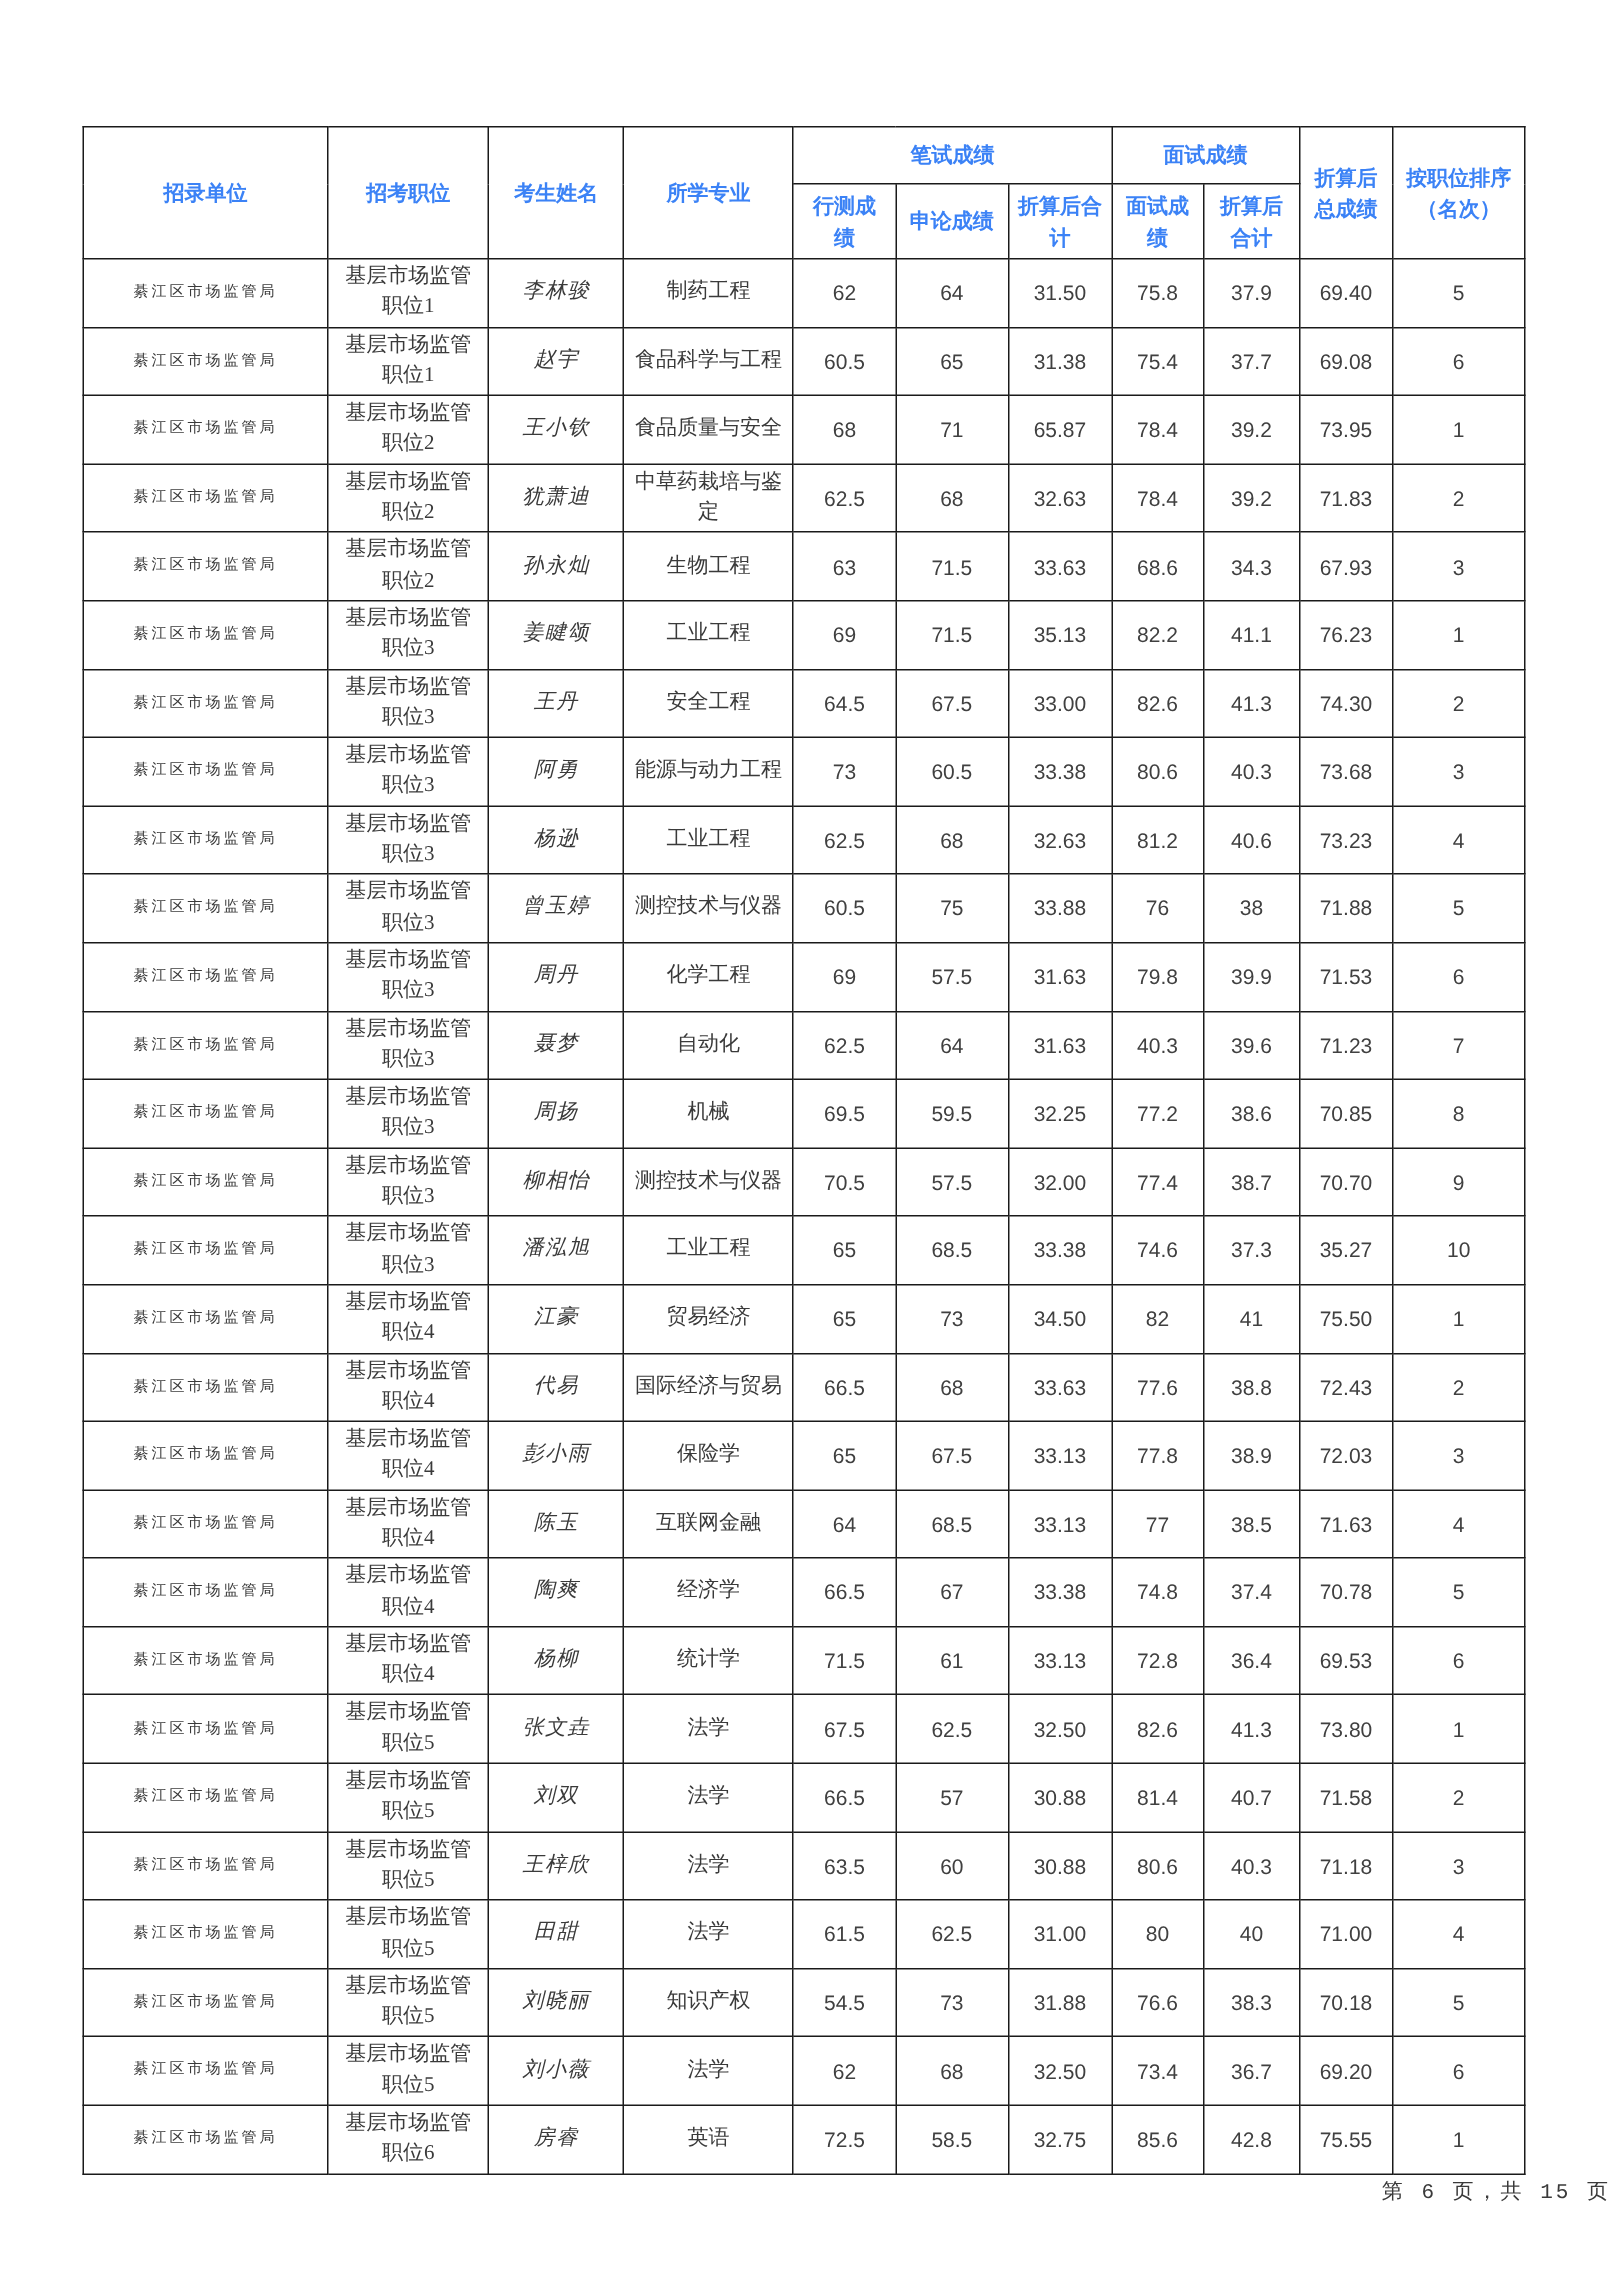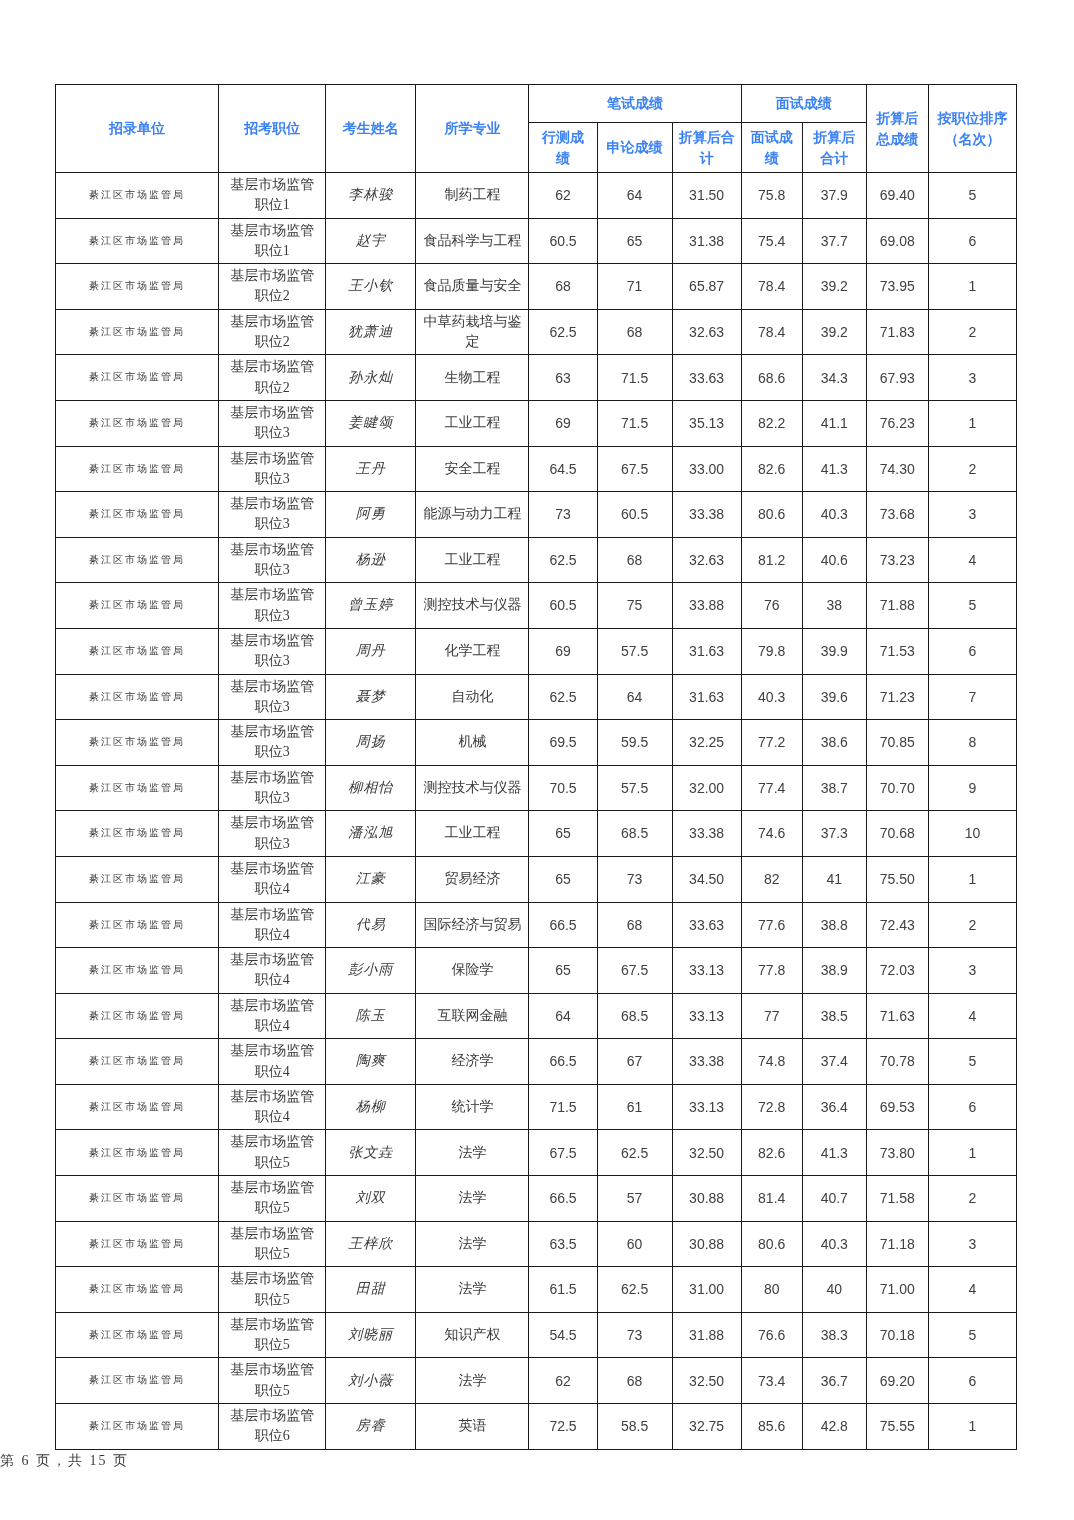--- a/index.html
+++ b/index.html
@@ -65,25 +65,25 @@
   .c-wt     { width: 69px;  }
   .c-iv     { width: 61px;  }
   .c-it     { width: 64px;  }
   .c-fin    { width: 62px;  }
   .c-rank   { width: 88px;  }
   .page-footer {
     position: absolute;
     left: 0;
     top: 1452px;
     width: 100%;
-    text-align: left;
+    text-align: right;
     font-size: 14px;
     color: #3a3a3a;
     letter-spacing: 2px;
-    font-family: Liberation Serif, serif;
+    font-family: Liberation Mono, monospace;
   }
 </style>
 </head>
 <body>
 
 <div class="page">
 
   <table class="score-table">
     <colgroup>
       <col class="c-unit">
@@ -303,21 +303,21 @@
         <tr>
           <td class="col-unit">綦江区市场监管局</td>
           <td class="col-position">基层市场监管职位3</td>
           <td class="col-name">潘泓旭</td>
           <td class="col-major">工业工程</td>
           <td class="col-xingce">65</td>
           <td class="col-shenlun">68.5</td>
           <td class="col-written_total">33.38</td>
           <td class="col-interview">74.6</td>
           <td class="col-interview_total">37.3</td>
-          <td class="col-final">70.68</td>
+          <td class="col-final">35.27</td>
           <td class="col-rank">10</td>
         </tr>
         <tr>
           <td class="col-unit">綦江区市场监管局</td>
           <td class="col-position">基层市场监管职位4</td>
           <td class="col-name">江豪</td>
           <td class="col-major">贸易经济</td>
           <td class="col-xingce">65</td>
           <td class="col-shenlun">73</td>
           <td class="col-written_total">34.50</td>

